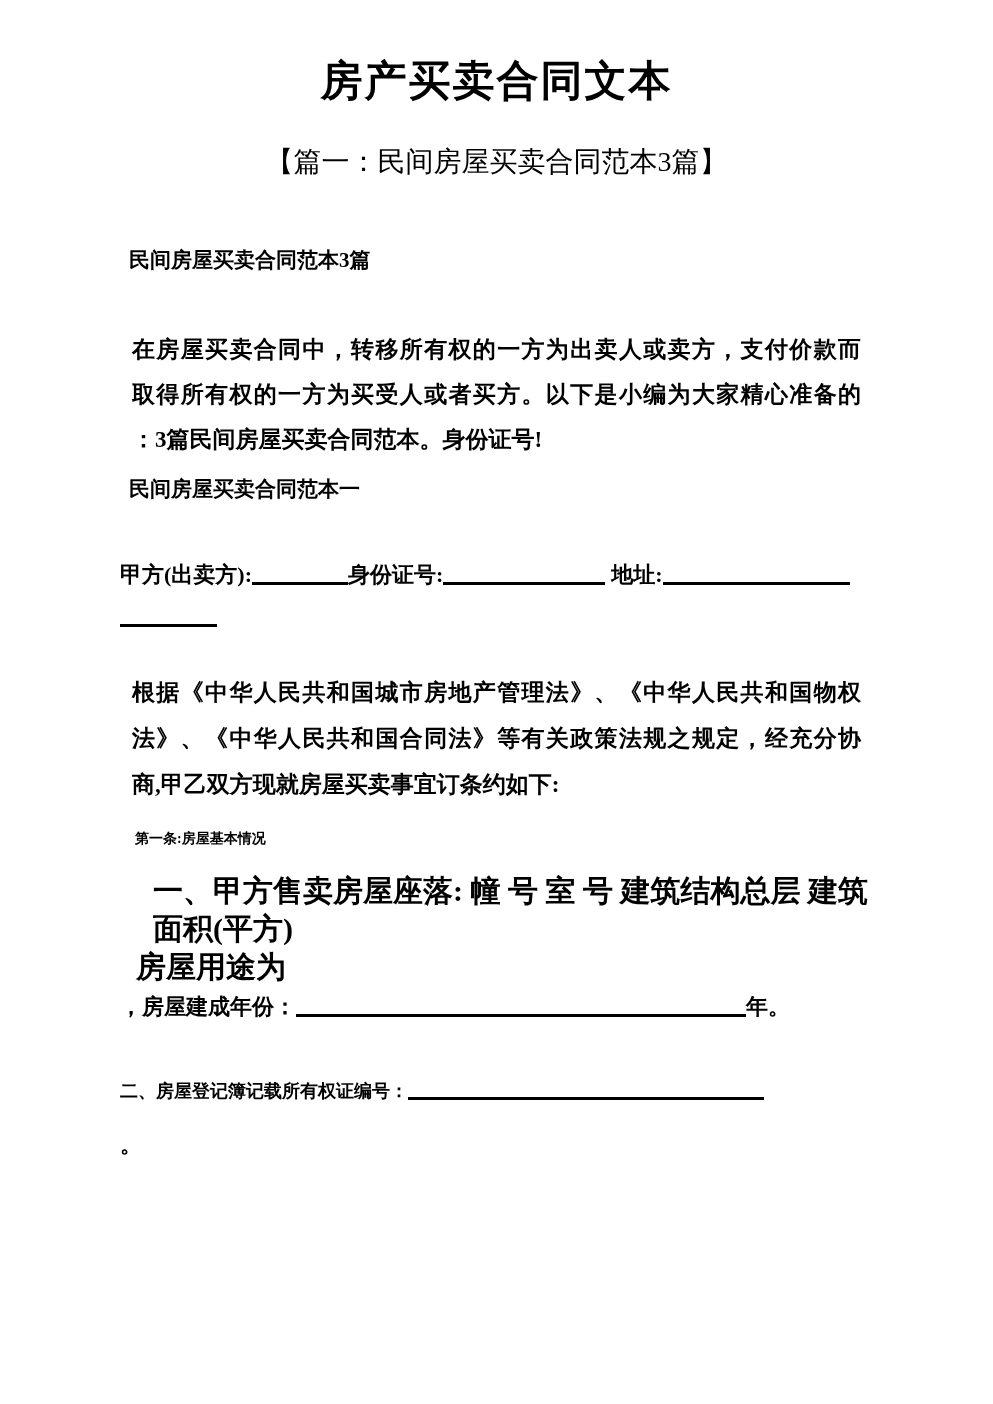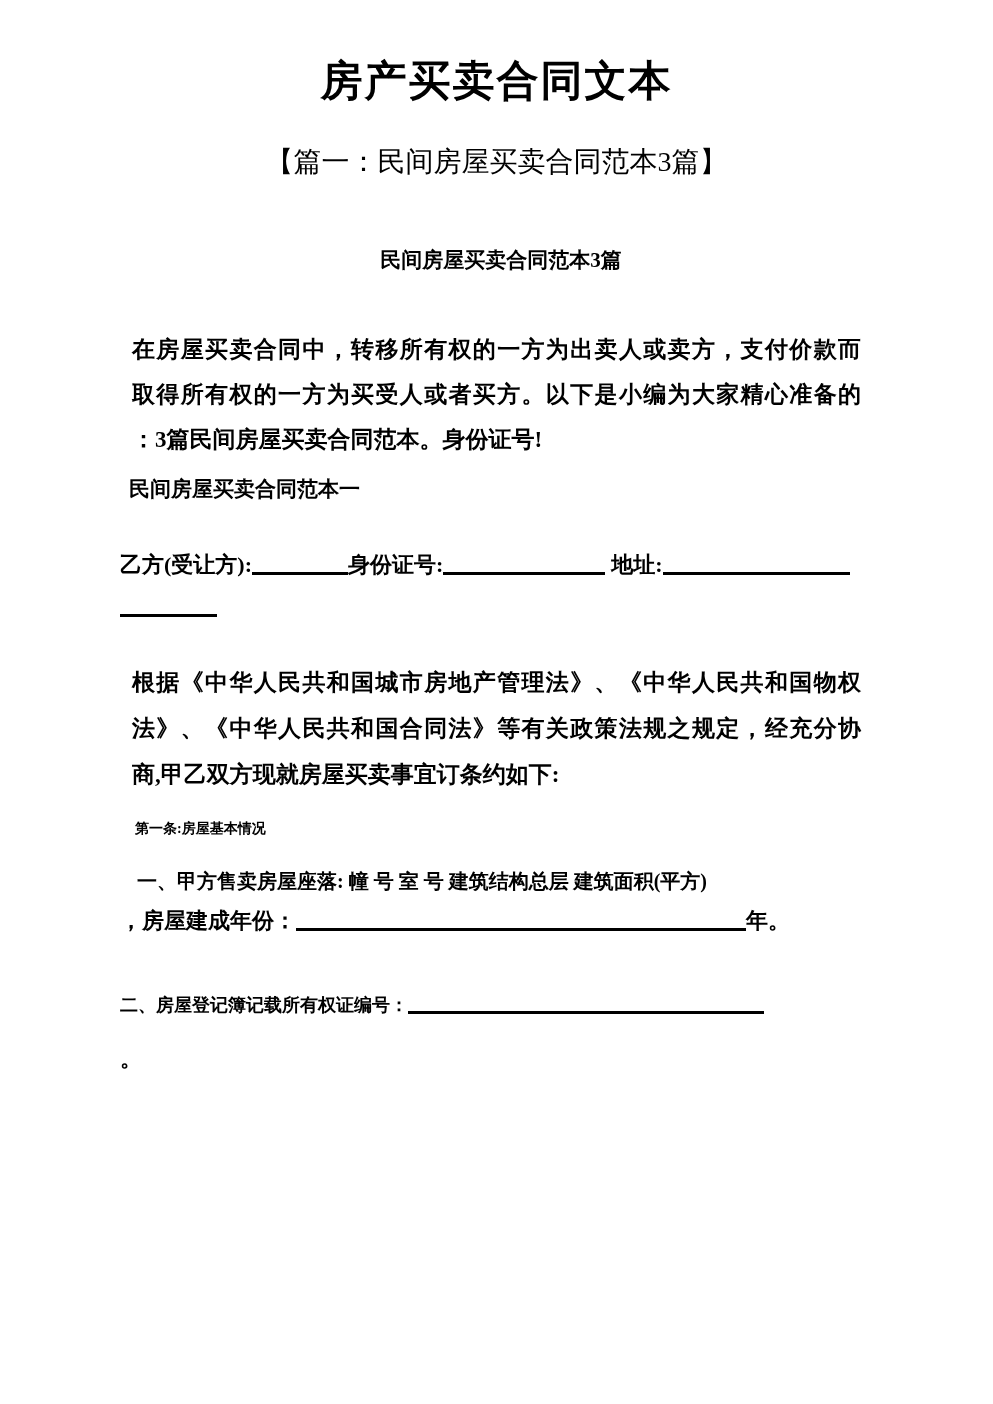--- a/index.html
+++ b/index.html
@@ -37,21 +37,21 @@
     font-weight: normal;
     text-align: center;
   }
   .h3 {
     margin: 0;
     font-size: 21px;
     line-height: 30px;
     font-weight: bold;
     padding-left: 9px;
   }
-  .h3-first { margin-top: 64px; text-align: center; }
+  .h3-first { margin-top: 64px; }
   .h3-second { margin-top: 1px; }
   
   .para {
     margin: 12px;
     font-size: 23px;
     font-weight: bold;
     line-height: 45px;
   }
   .para-intro { margin-top: 52px; }
   .para-legal { margin-top: 32px; line-height: 46px; }
@@ -84,22 +84,22 @@
   .addr-label { margin-left: 6px; }
   
   .clause-heading {
     margin: 6px 0 0 0;
     font-size: 14px;
     line-height: 38px;
     font-weight: bold;
     padding-left: 15px;
   }
   .clause-item {
-    margin: 14px 0 0 0;
-    font-size: 20px;
+    margin: 14px 0 0 16px;
+    font-size: 30px;
     font-weight: bold;
     line-height: 38px;
   }
   .clause-item .indent { padding-left: 17px; }
   .year-line {
     margin-top: 2px;
     font-size: 22px;
     font-weight: bold;
     line-height: 38px;
     white-space: nowrap;
@@ -130,36 +130,37 @@
   <p class="h3 h3-first">民间房屋买卖合同范本3篇</p>
 
   <div class="para para-intro">
     <div class="jline">在房屋买卖合同中，转移所有权的一方为出卖人或卖方，支付价款而</div>
     <div class="jline">取得所有权的一方为买受人或者买方。以下是小编为大家精心准备的</div>
     <div class="lline">：3篇民间房屋买卖合同范本。身份证号!</div>
   </div>
 
   <p class="h3 h3-second">民间房屋买卖合同范本一</p>
 
-
-  <div class="fill-line party-b">
-    <div><span>乙方(受让方):</span><span class="blank b-short"></span><span>身份证号:</span><span class="blank b-id"></span><span class="addr-label">地址:</span><span class="blank b-addr"></span></div>
+  <div class="fill-line party-a">
+    <div><span>甲方(出卖方):</span><span class="blank b-short"></span><span>身份证号:</span><span class="blank b-id"></span><span class="addr-label">地址:</span><span class="blank b-addr"></span></div>
     <div><span class="blank b-cont"></span></div>
   </div>
+
 
   <div class="para para-legal">
     <div class="jline">根据《中华人民共和国城市房地产管理法》、《中华人民共和国物权</div>
     <div class="jline">法》、《中华人民共和国合同法》等有关政策法规之规定，经充分协</div>
     <div class="lline">商,甲乙双方现就房屋买卖事宜订条约如下:</div>
   </div>
 
   <p class="clause-heading">第一条:房屋基本情况</p>
 
   <div class="clause-item">
     <div class="indent">一、甲方售卖房屋座落: 幢 号 室 号 建筑结构总层 建筑面积(平方)</div>
+    <div>房屋用途为</div>
   </div>
 
   <div class="year-line"><span>，房屋建成年份：</span><span class="blank b-year"></span><span>年。</span></div>
 
   <div class="cert-line"><span>二、房屋登记簿记载所有权证编号：</span><span class="blank b-cert"></span></div>
 
   <div class="period-line">。</div>
 
 </div>
 

